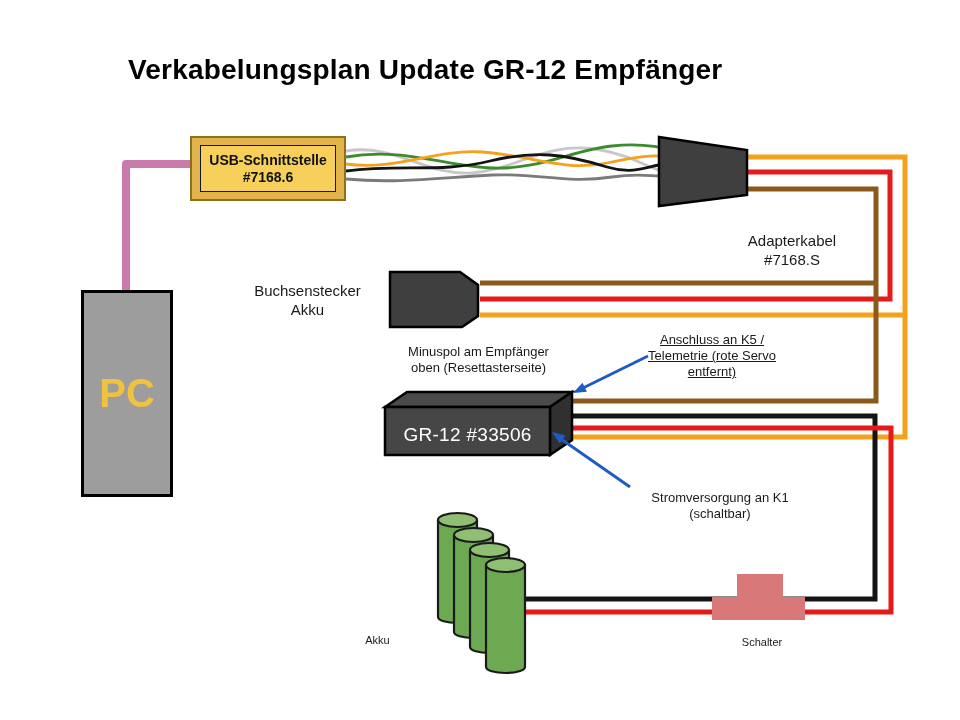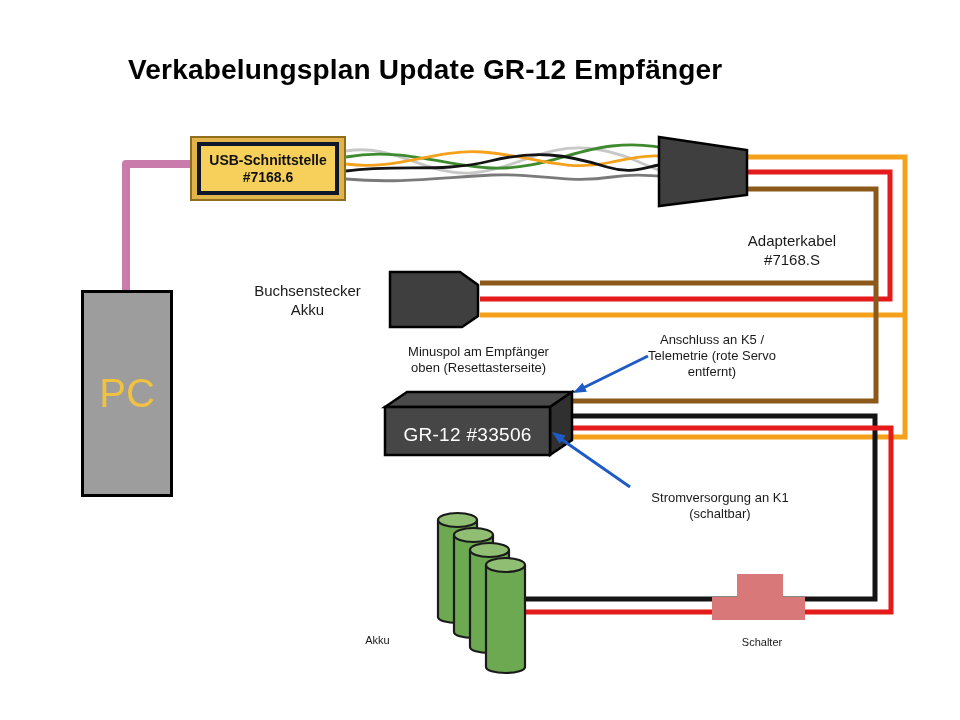--- a/index.html
+++ b/index.html
@@ -11,41 +11,41 @@
   .page-title{
     left:128px;top:36px;width:700px;
     font-size:28px;font-weight:bold;letter-spacing:.2px;color:#000;margin-top:18px;
   }
   svg.diagram{position:absolute;left:0;top:0;width:960px;height:720px;}
   
   .pc-box{
     left:81px;top:290px;width:92px;height:207px;background:#9d9d9d;border:3px solid #000;
     display:flex;align-items:center;justify-content:center;box-sizing:border-box;
   }
-  .pc-box .pc-label{font-size:40px;font-weight:normal;color:#f0c240;}
+  .pc-box .pc-label{font-size:40px;font-weight:bold;color:#f0c240;}
   
   .usb-box{
     left:190px;top:136px;width:156px;height:65px;background:#e2b44c;
     border:2px solid #8f6e1c;box-sizing:border-box;
     display:flex;align-items:center;justify-content:center;
   }
   .usb-inner{
-    width:134px;height:45px;background:#f6d05a;border:4px solid #0f172a;
+    width:134px;height:45px;background:#f6d05a;border:1px solid #0f172a;
     display:flex;flex-direction:column;align-items:center;justify-content:center;
     text-align:center;line-height:17px;font-size:14px;font-weight:bold;color:#111;
   }
   
   .lbl{text-align:center;color:#1a1a1a;}
   .lbl-15{font-size:15px;line-height:19px;}
   .lbl-13{font-size:13px;line-height:16px;}
   .lbl-17{font-size:11px;line-height:20px;}
   .adapter-label{left:712px;top:231px;width:160px;}
   .servo-label{left:230px;top:281px;width:155px;}
   .minuspol-label{left:396px;top:344px;width:165px;}
-  .k5-label{left:632px;top:332px;width:160px;}
+  .k5-label{left:632px;top:332px;width:160px;text-decoration:underline;}
   .k1-label{left:640px;top:490px;width:160px;}
   .akku-label{left:330px;top:630px;width:95px;}
   .schalter-label{left:712px;top:632px;width:100px;}
   .gr12-label{
     left:385px;top:407px;width:165px;height:56px;
     display:flex;align-items:center;justify-content:center;
     color:#fff;font-size:19px;letter-spacing:.3px;
   }
 </style>
 </head>

